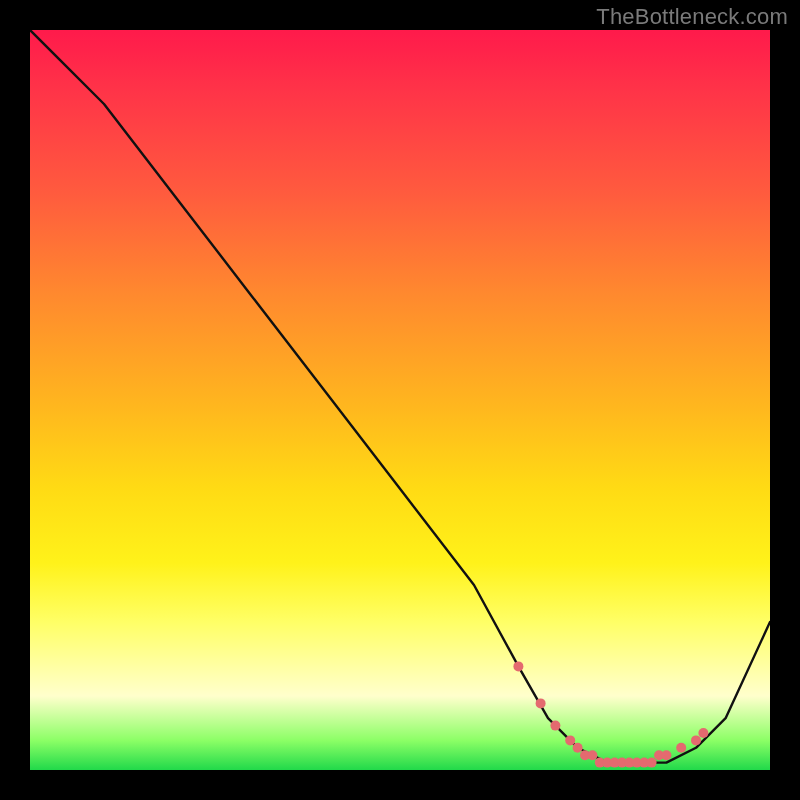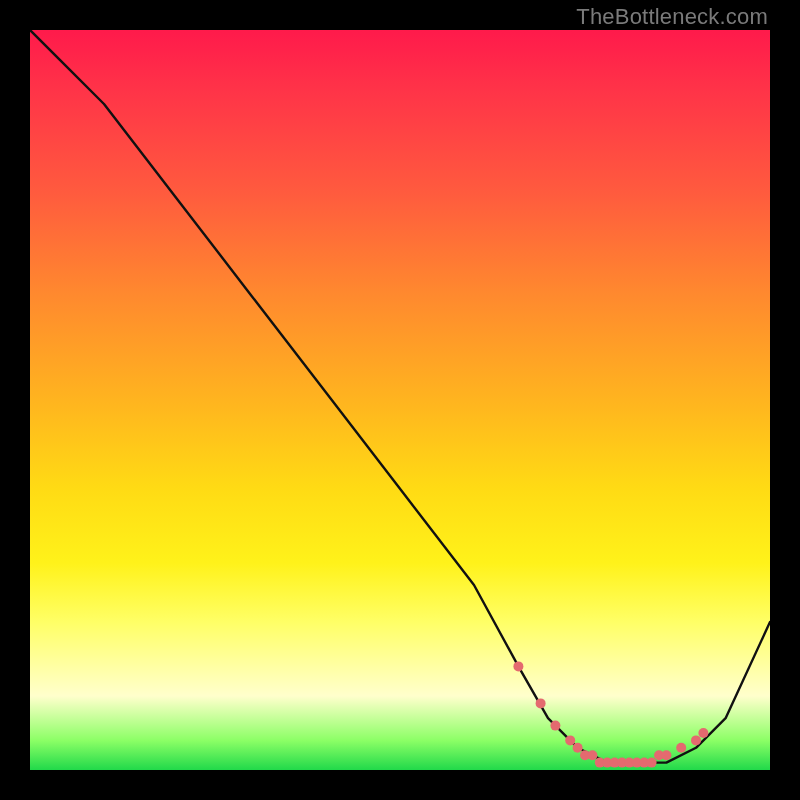--- a/index.html
+++ b/index.html
@@ -43,21 +43,21 @@
     position: absolute;
     left: 30px;
     top: 30px;
     width: 740px;
     height: 740px;
     pointer-events: none;
   }
   .watermark {
     position: absolute;
     top: 4px;
-    right: 32px;
+    right: 12px;
     font-family: Arial, Helvetica, sans-serif;
     font-size: 22px;
     color: #7a7a7a;
     font-weight: 500;
     letter-spacing: 0.2px;
   }
 </style>
 </head>
 <body>
 

